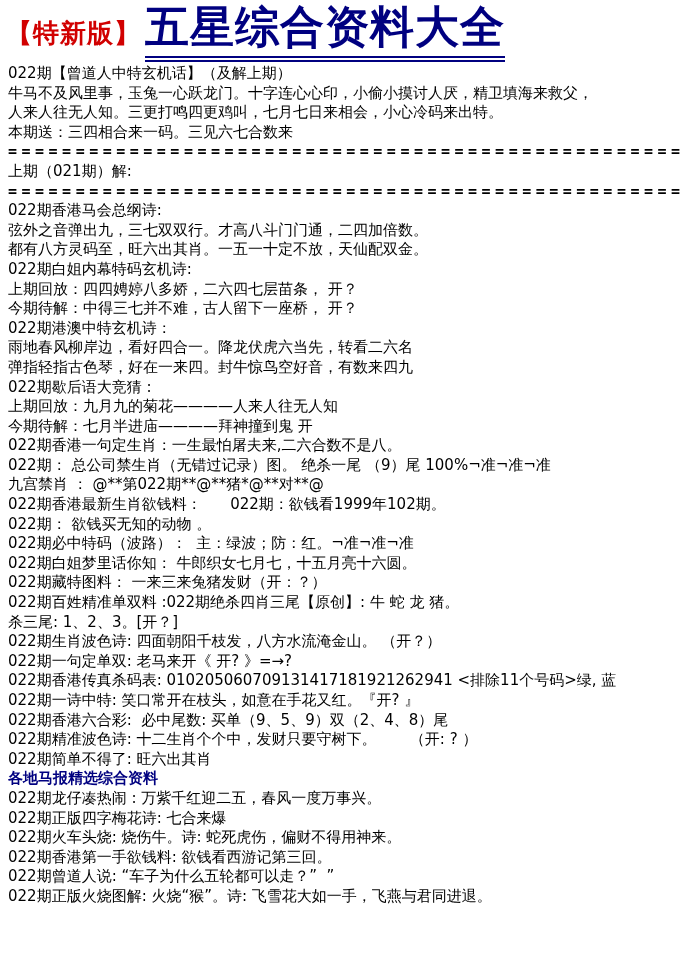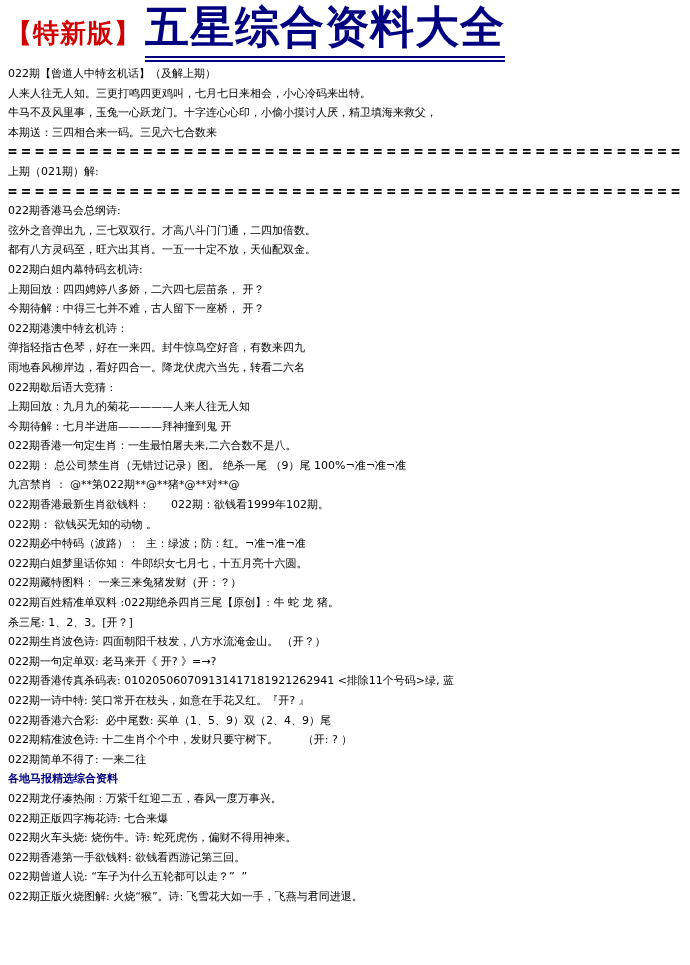--- a/index.html
+++ b/index.html
@@ -39,21 +39,21 @@
     line-height: 1.05;
     letter-spacing: 1px;
     border-bottom: 6px double #000080;
     padding-bottom: 6px;
     display: inline-block;
   }
   main.content {
     padding: 2px 4px 0 8px;
   }
   .line {
-    font-size: 11px;
+    font-size: 15px;
     line-height: 19.6px;
     height: 19.6px;
     white-space: pre;
     overflow: hidden;
     color: #000000;
   }
   .line.section {
     color: #000080;
     font-weight: bold;
   }
@@ -67,55 +67,55 @@
 </head>
 <body>
 
 <div class="page">
   <header class="masthead">
     <span class="badge">【特新版】</span>
     <h1 class="title">五星综合资料大全</h1>
   </header>
   <main class="content">
       <div class="line normal">022期【曾道人中特玄机话】（及解上期）</div>
+      <div class="line normal">牛马不及风里事，玉兔一心跃龙门。十字连心心印，小偷小摸讨人厌，精卫填海来救父，</div>
       <div class="line normal">人来人往无人知。三更打鸣四更鸡叫，七月七日来相会，小心冷码来出特。</div>
-      <div class="line normal">牛马不及风里事，玉兔一心跃龙门。十字连心心印，小偷小摸讨人厌，精卫填海来救父，</div>
       <div class="line normal">本期送：三四相合来一码。三见六七合数来</div>
       <div class="line separator">==================================================</div>
       <div class="line normal">上期（021期）解:</div>
       <div class="line separator">==================================================</div>
       <div class="line normal">022期香港马会总纲诗:</div>
       <div class="line normal">弦外之音弹出九，三七双双行。才高八斗门门通，二四加倍数。</div>
       <div class="line normal">都有八方灵码至，旺六出其肖。一五一十定不放，天仙配双金。</div>
       <div class="line normal">022期白姐内幕特码玄机诗:</div>
       <div class="line normal">上期回放：四四娉婷八多娇，二六四七层苗条， 开？</div>
       <div class="line normal">今期待解：中得三七并不难，古人留下一座桥， 开？</div>
       <div class="line normal">022期港澳中特玄机诗：</div>
+      <div class="line normal">雨地春风柳岸边，看好四合一。降龙伏虎六当先，转看二六名</div>
       <div class="line normal">弹指轻指古色琴，好在一来四。封牛惊鸟空好音，有数来四九</div>
-      <div class="line normal">雨地春风柳岸边，看好四合一。降龙伏虎六当先，转看二六名</div>
       <div class="line normal">022期歇后语大竞猜 :</div>
       <div class="line normal">上期回放：九月九的菊花————人来人往无人知</div>
       <div class="line normal">今期待解：七月半进庙————拜神撞到鬼 开</div>
       <div class="line normal">022期香港一句定生肖：一生最怕屠夫来,二六合数不是八。</div>
       <div class="line normal">022期： 总公司禁生肖（无错过记录）图。 绝杀一尾 （9）尾 100%¬准¬准¬准</div>
       <div class="line normal">九宫禁肖 ： @**第022期**@**猪*@**对**@</div>
       <div class="line normal">022期香港最新生肖欲钱料：      022期：欲钱看1999年102期。</div>
       <div class="line normal">022期： 欲钱买无知的动物 。</div>
       <div class="line normal">022期必中特码（波路）：  主：绿波；防：红。¬准¬准¬准</div>
       <div class="line normal">022期白姐梦里话你知： 牛郎织女七月七，十五月亮十六圆。</div>
       <div class="line normal">022期藏特图料： 一来三来兔猪发财（开：？）</div>
       <div class="line normal">022期百姓精准单双料 :022期绝杀四肖三尾【原创】: 牛 蛇 龙 猪。</div>
       <div class="line normal">杀三尾: 1、2、3。[开？]</div>
       <div class="line normal">022期生肖波色诗: 四面朝阳千枝发，八方水流淹金山。 （开？）</div>
       <div class="line normal">022期一句定单双: 老马来开《 开? 》=→?</div>
       <div class="line normal">022期香港传真杀码表: 010205060709131417181921262941 &lt;排除11个号码&gt;绿, 蓝</div>
       <div class="line normal">022期一诗中特: 笑口常开在枝头，如意在手花又红。『开? 』</div>
-      <div class="line normal">022期香港六合彩:  必中尾数: 买单（1、5、9）双（2、4、9）尾</div>
+      <div class="line normal">022期香港六合彩:  必中尾数: 买单（9、5、9）双（2、4、8）尾</div>
       <div class="line normal">022期精准波色诗: 十二生肖个个中，发财只要守树下。       （开: ? ）</div>
-      <div class="line normal">022期简单不得了: 一来二往</div>
+      <div class="line normal">022期简单不得了: 旺六出其肖</div>
       <div class="line section">各地马报精选综合资料</div>
       <div class="line normal">022期龙仔凑热闹 : 万紫千红迎二五，春风一度万事兴。</div>
       <div class="line normal">022期正版四字梅花诗: 七合来爆</div>
       <div class="line normal">022期火车头烧: 烧伤牛。诗: 蛇死虎伤，偏财不得用神来。</div>
       <div class="line normal">022期香港第一手欲钱料: 欲钱看西游记第三回。</div>
       <div class="line normal">022期曾道人说: “车子为什么五轮都可以走？”  ”</div>
       <div class="line normal">022期正版火烧图解: 火烧“猴”。诗: 飞雪花大如一手，飞燕与君同进退。</div>
     </main>
 </div>
 

